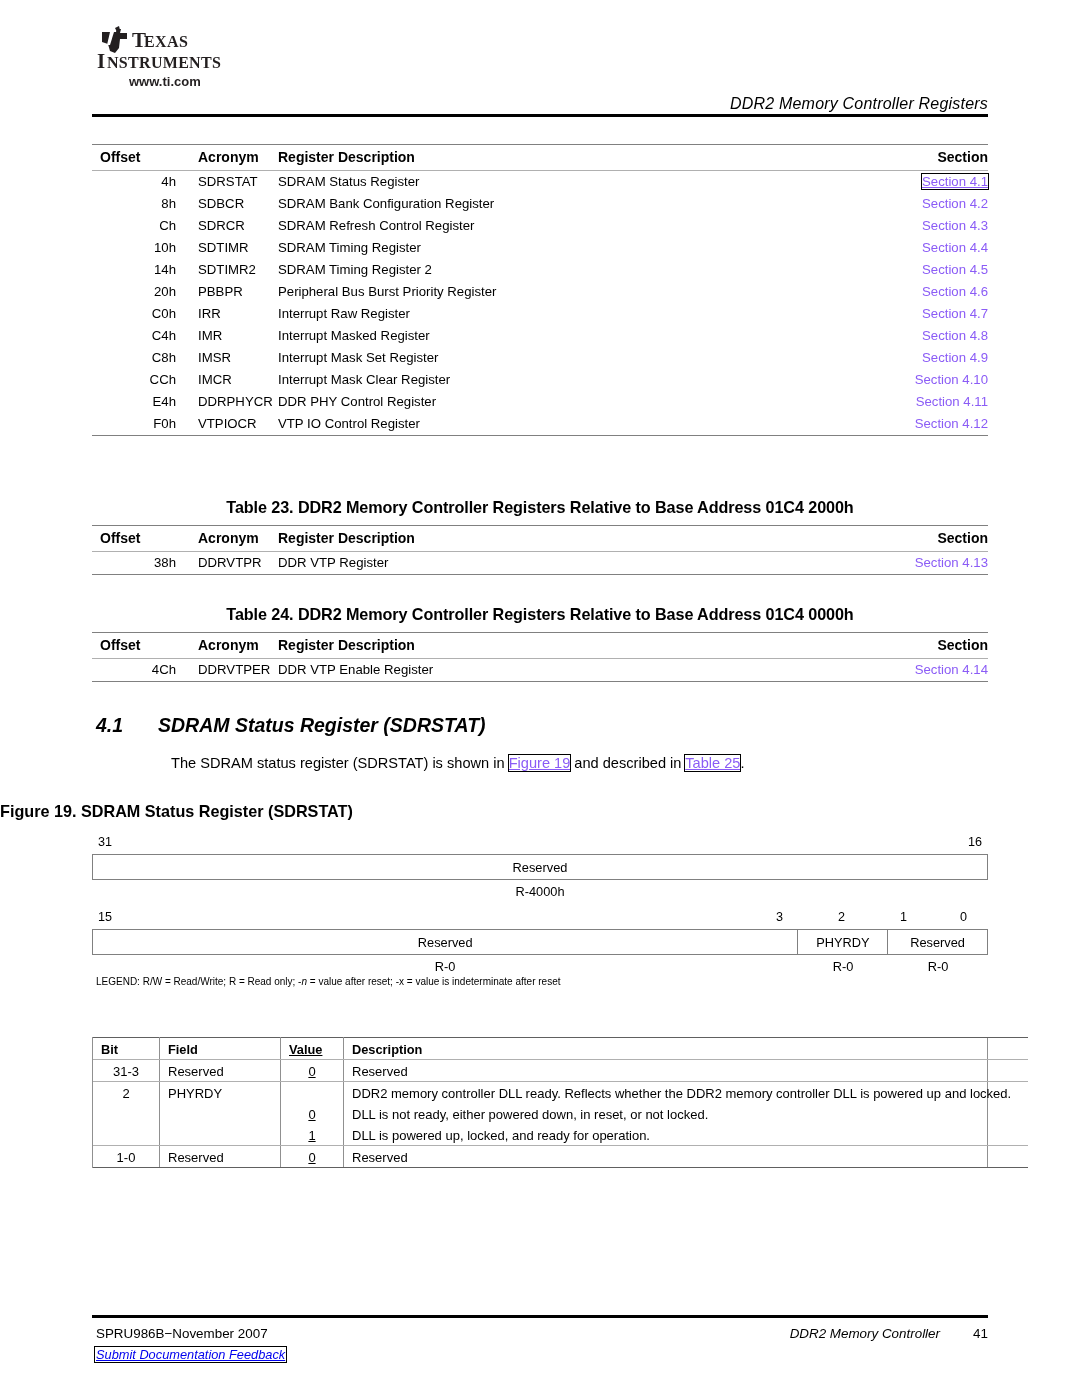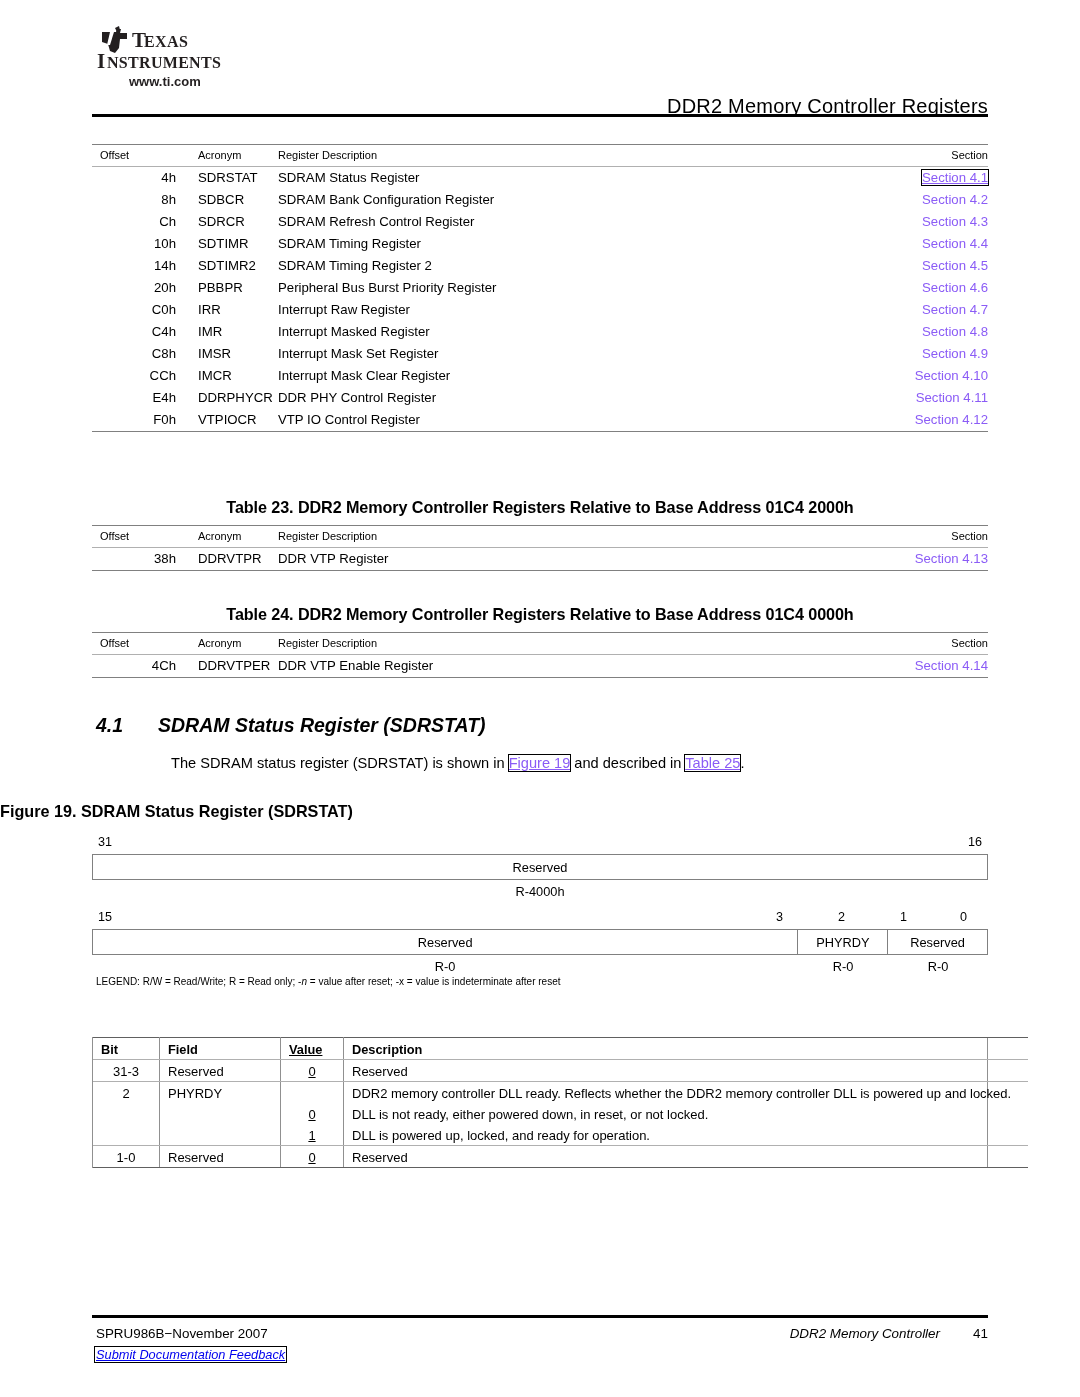--- a/index.html
+++ b/index.html
@@ -33,21 +33,22 @@
     position: absolute;
     left: 96px; top: 26px;
     width: 150px;
     height: 66px;
   }
   .ti-logo svg { display:block; }
   .hdr-title {
     position: absolute;
     right: 92px;
     top: 95px;
-    font-size: 20px;
+    font-size: 16px;
+    font-style: italic;
     font-weight: normal;
     letter-spacing: 0.2px;
     white-space: nowrap;
     margin-left: 14px;
   }
   .hdr-rule {
     position: absolute;
     left: 92px; top: 114px;
     width: 896px;
     height: 3px;
@@ -62,22 +63,22 @@
     letter-spacing: -0.1px;
     white-space: nowrap;
   }
   table.regtbl {
     border-collapse: collapse;
     width: 896px;
     margin: 0;
     table-layout: fixed;
   }
   table.regtbl th {
-    font-size: 11px;
-    font-weight: normal;
+    font-size: 14px;
+    font-weight: bold;
     text-align: left;
     padding: 4px 0 5px 0;
     border-top: 1.6px solid #808080;
     border-bottom: 1.2px solid #b0b0b0;
     vertical-align: bottom;
     margin-top: 40px;
   }
   table.regtbl td {
     font-size: 13.2px;
     font-weight: normal;

